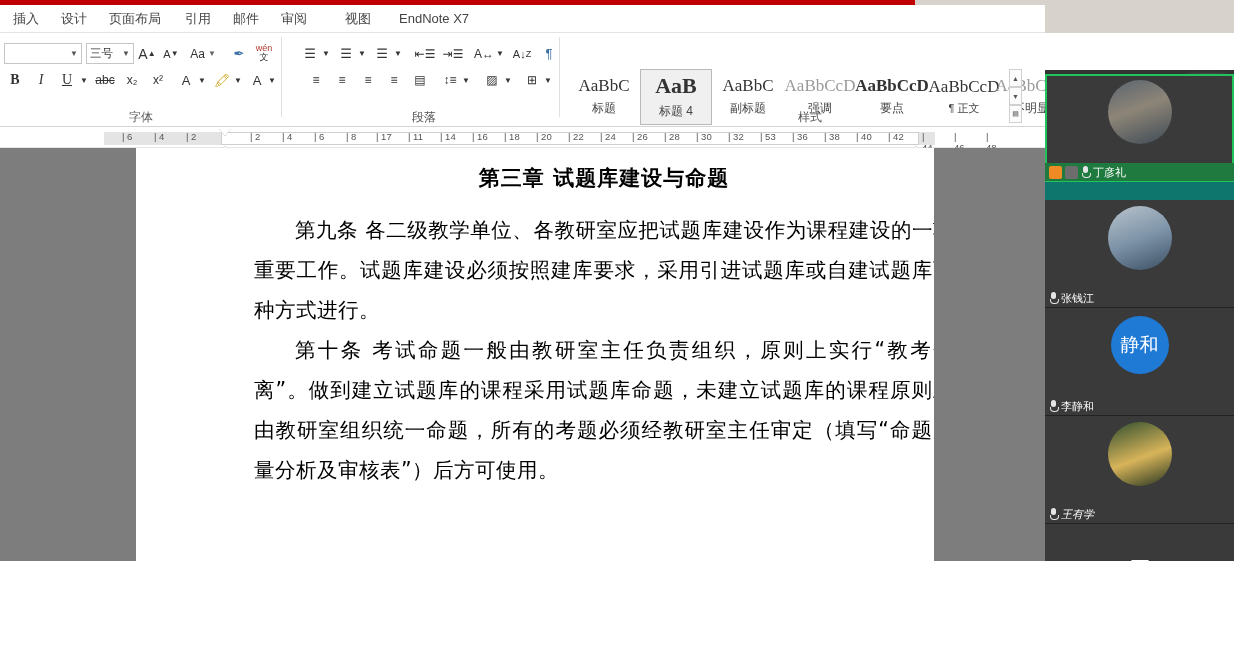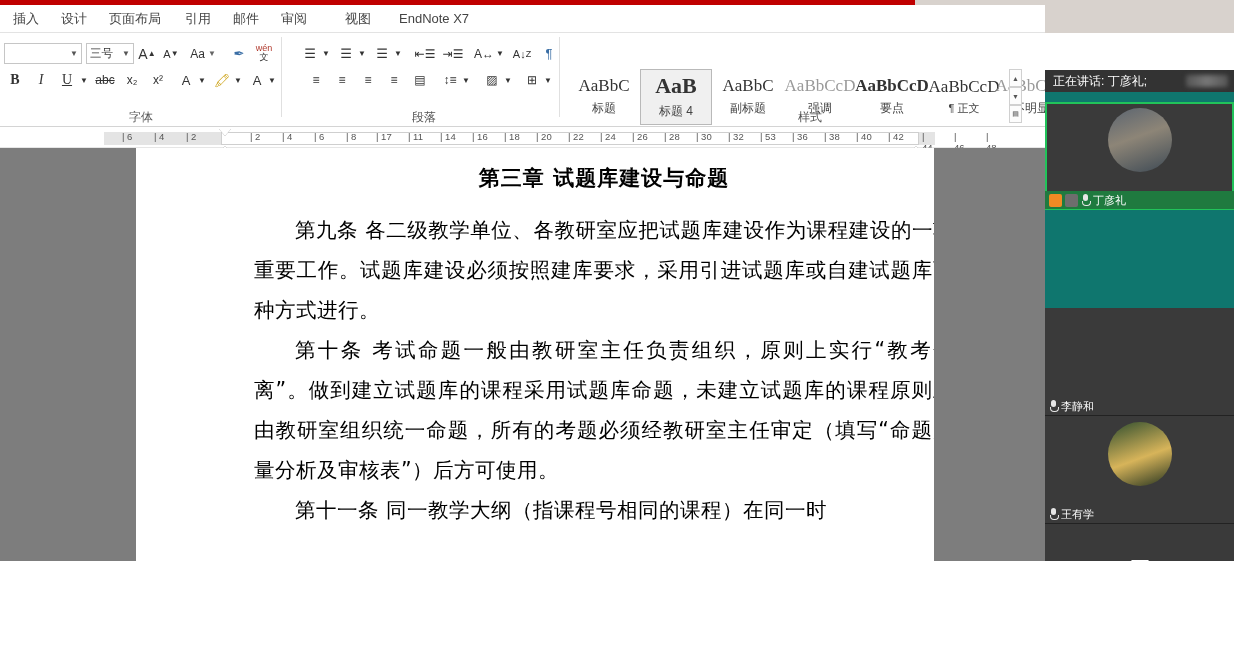--- a/index.html
+++ b/index.html
@@ -469,54 +469,61 @@
     <div class="marker-right"></div>
   </div>
 
   <div class="doc-area">
     <div class="scroll-left-edge"></div>
     <div class="page">
       <div class="doc-body">
         <div class="doc-title">第三章    试题库建设与命题</div>
         <p class="doc-p">第九条    各二级教学单位、各教研室应把试题库建设作为课程建设的一项重要工作。试题库建设必须按照建库要求，采用引进试题库或自建试题库两种方式进行。</p>
         <p class="doc-p">第十条    考试命题一般由教研室主任负责组织，原则上实行“教考分离”。做到建立试题库的课程采用试题库命题，未建立试题库的课程原则上由教研室组织统一命题，所有的考题必须经教研室主任审定（填写“命题质量分析及审核表”）后方可使用。</p>
-        <p class="doc-p">第十一条    同一教学大纲（指课程号相同的课程）在同一时</p>
       </div>
     </div>
     <div class="scroll-right-edge"></div>
   </div>
 
   <div class="panel-top-blank"></div>
   <div class="panel-top-white"></div>
 
   <div class="meet-panel">
     <div class="meet-header">
       <span>正在讲话: 丁彦礼;</span>
       <span class="blur"></span>
     </div>
 
-    <div class="tile active" style="top:32px;text-decoration:underline;">
+    <div class="tile active" style="top:4px;text-decoration:underline;">
       <div class="avatar-photo ph1"></div>
       <div class="namebar">
         <span class="badge-sm badge-orange"></span>
         <span class="badge-sm badge-grey"></span>
         <span class="mic-ico"></span>
         <span>丁彦礼</span>
       </div>
     </div>
 
+    <div class="tile" style="top:130px;">
+      <div class="avatar-photo ph2"></div>
+      <div class="namebar">
+        <span class="mic-ico"></span>
+        <span>张钱江</span>
+      </div>
+    </div>
 
     <div class="tile" style="top:238px;">
+      <div class="avatar-circle">静和</div>
       <div class="namebar">
         <span class="mic-ico"></span>
         <span>李静和</span>
       </div>
     </div>
 
-    <div class="tile" style="top:346px;">
+    <div class="tile" style="top:346px;font-style:italic;">
       <div class="avatar-photo ph3"></div>
       <div class="namebar">
         <span class="mic-ico"></span>
         <span>王有学</span>
       </div>
     </div>
 
     <div class="tile" style="top:454px;">
       <div class="namebar">
         <span class="mic-ico"></span>

